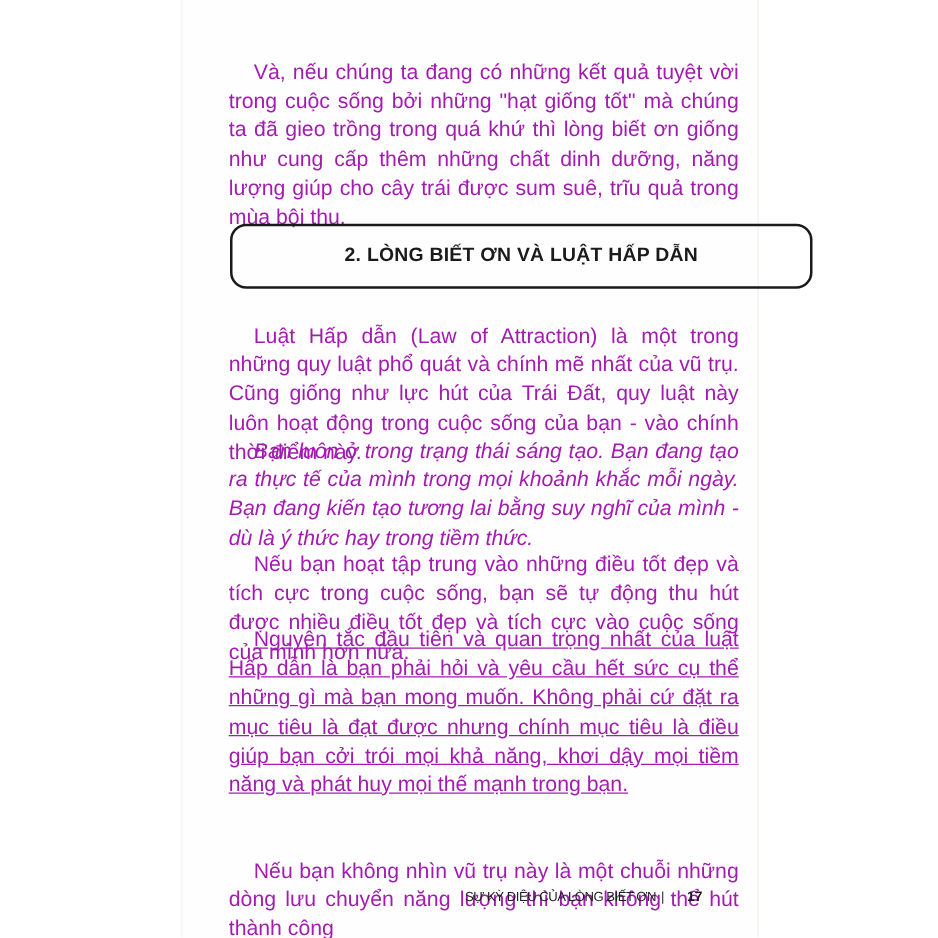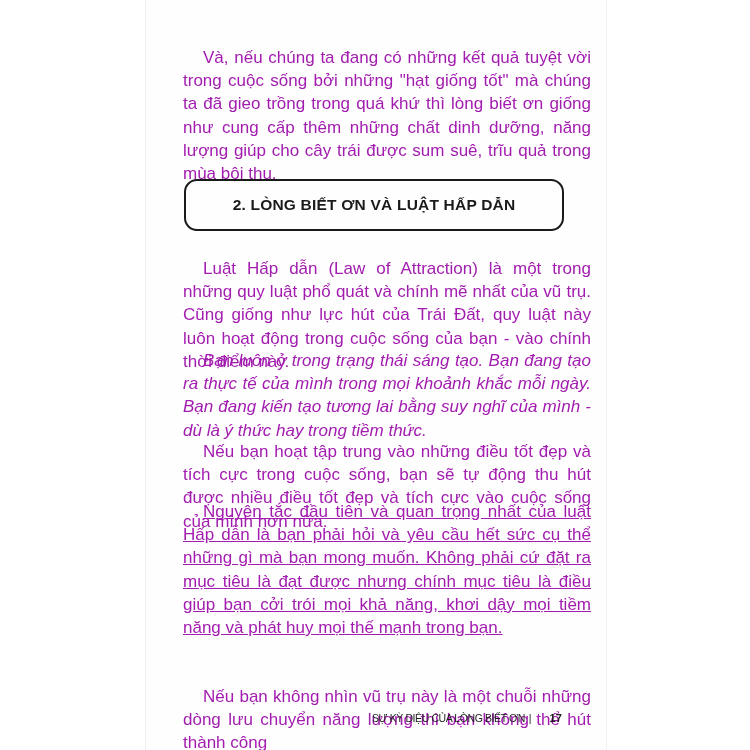--- a/index.html
+++ b/index.html
@@ -39,21 +39,21 @@
     #p2 { top: 257px; }
     #p3 { top: 349px; font-style: italic; }
     #p4 { top: 440px; }
     #p5 { top: 500px; text-decoration: underline; }
     #p6 { top: 685px; }
 
     .heading-box {
       position: absolute;
       left: 184px;
       top: 179px;
-      width: 380px;
+      width: 466px;
       height: 52px;
       border: 2px solid #1a1a1a;
       border-radius: 13px;
       display: flex;
       align-items: center;
       justify-content: center;
       font-family: "Liberation Sans", sans-serif;
       font-weight: bold;
       font-size: 15.5px;
       color: #1a1a1a;

